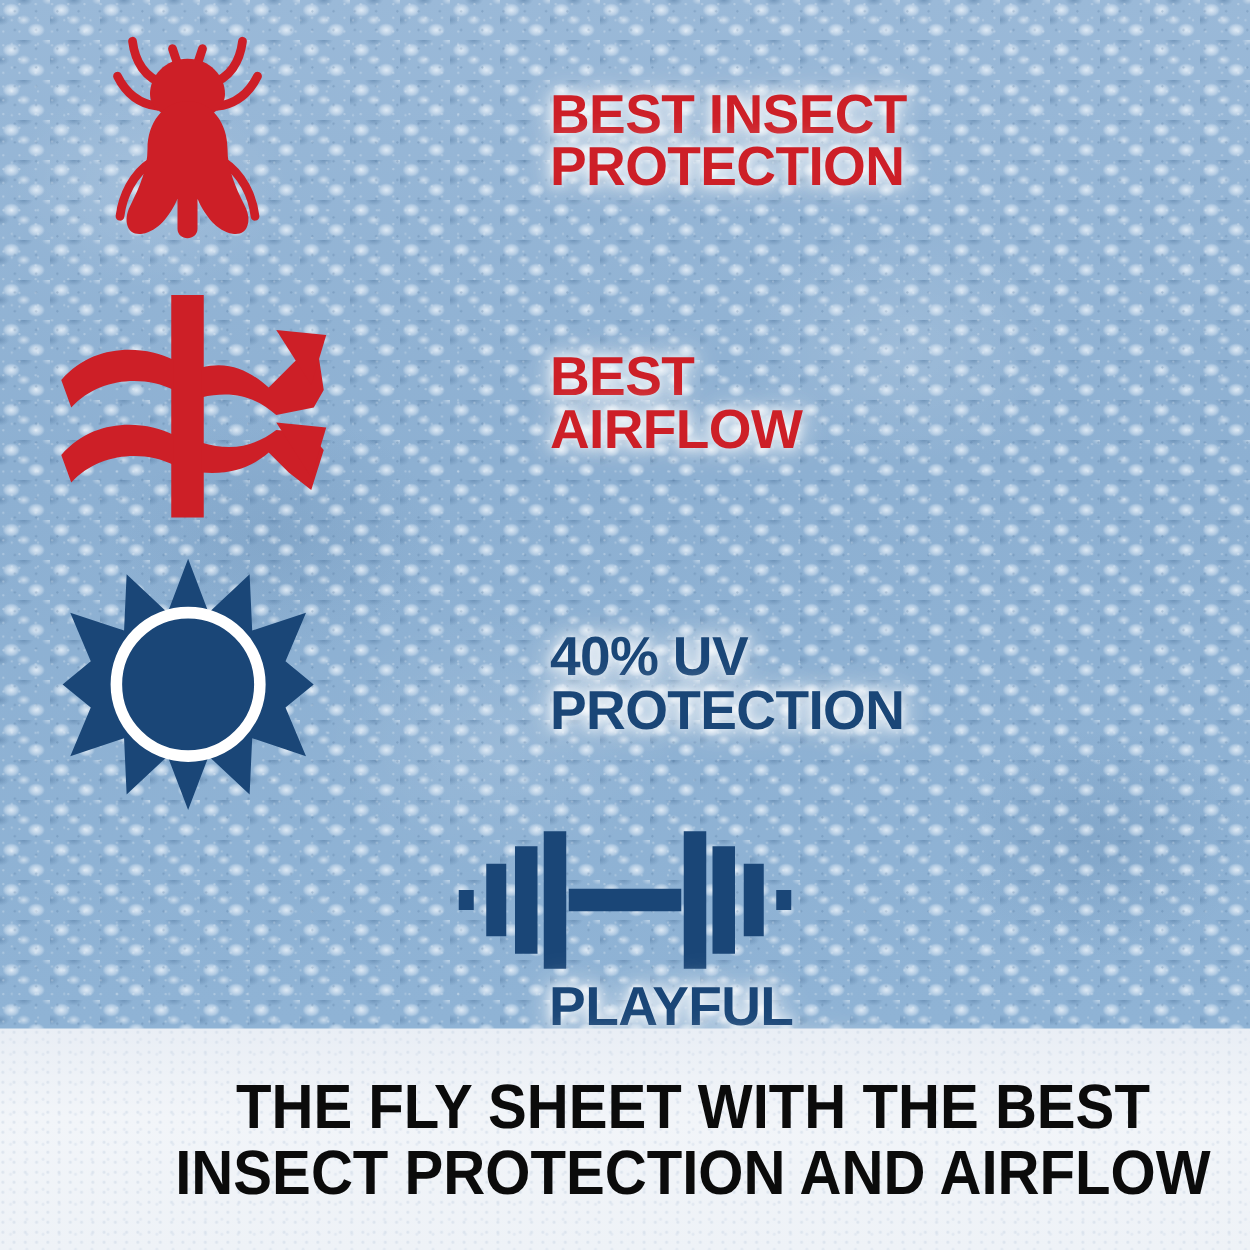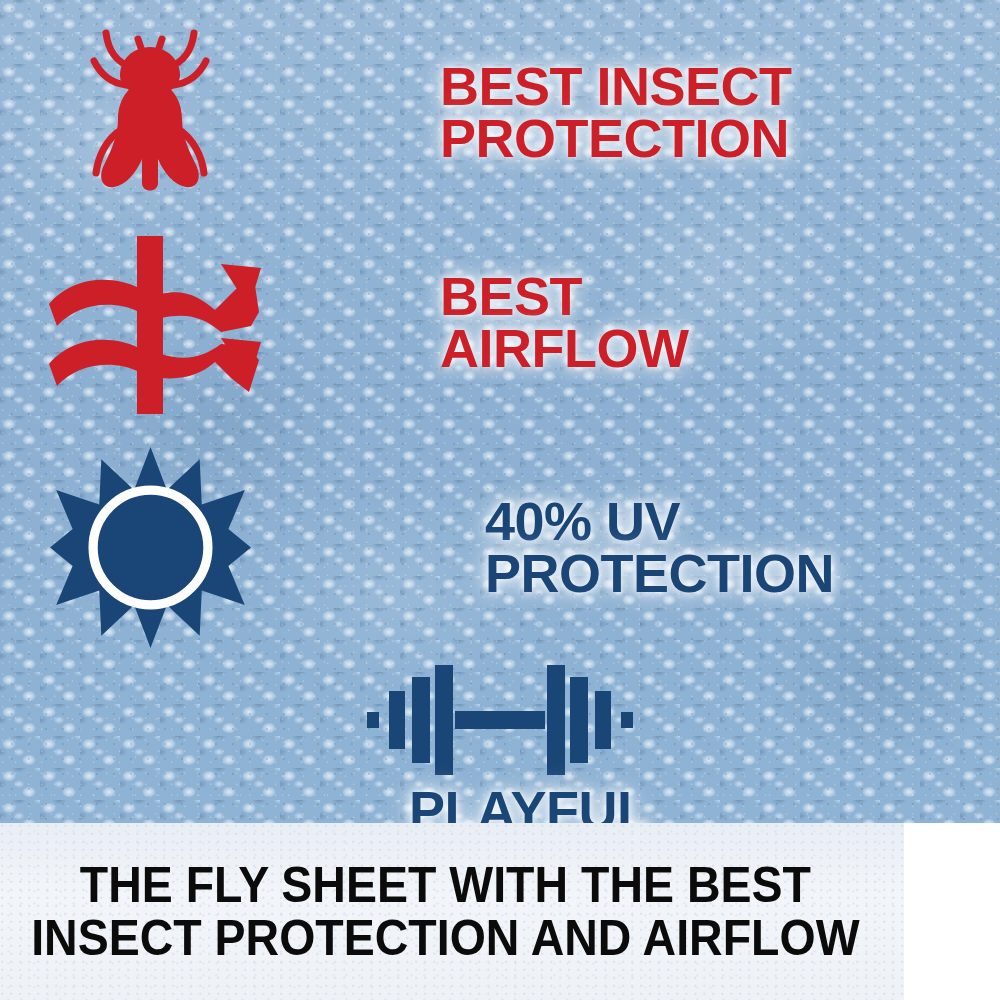--- a/index.html
+++ b/index.html
@@ -72,21 +72,21 @@
     flex: 0 0 auto;
   }
   .text-cell {
     flex: 1 1 auto;
     padding-left: 0;
   }
 
   .headline {
     margin: 0;
     font-weight: 700;
-    font-size: 54px;
+    font-size: 44px;
     line-height: .96;
     letter-spacing: -0.5px;
     text-transform: uppercase;
     white-space: pre-line;
   }
   .headline.red {
     color: #cd1f27;
     text-shadow:
       0 0 9px rgba(255,255,255,.95),
       0 0 18px rgba(255,255,255,.80),
@@ -96,49 +96,49 @@
     color: #1a4677;
     text-shadow:
       0 0 9px rgba(255,255,255,.98),
       0 0 18px rgba(255,255,255,.85),
       0 0 30px rgba(255,255,255,.60);
   }
 
   
   #row-insect   { left: 0; top: 18px;  width: 1000px; height: 190px; }
   #row-airflow  { left: 0; top: 228px; width: 1000px; height: 190px; }
-  #row-uv       { left: 0; top: 440px; width: 1000px; height: 215px; gap: 45px; }
+  #row-uv       { left: 0; top: 440px; width: 1000px; height: 215px; }
   #row-durable  { left: 0; top: 655px; width: 1000px; height: 165px; flex-direction: column; }
 
   #row-insect  .text-cell,
   #row-airflow .text-cell,
   #row-uv      .text-cell,
   #row-durable .text-cell { margin-left: 140px; }
 
   #row-insect  .icon-cell { width: 300px; }
   #row-airflow .icon-cell { width: 300px; }
   #row-uv      .icon-cell { width: 300px; }
   #row-durable .icon-cell { width: 300px; }
 
   
   .caption-bar {
     position: absolute;
     left: 0;
     top: 823px;
-    width: 904px;
+    width: 1000px;
     height: 177px;
     background-color: #eef2f7;
     background-image:
       radial-gradient(circle at 25% 35%, rgba(205,216,230,.55) 0.8px, transparent 1.6px),
       radial-gradient(circle at 65% 70%, rgba(210,220,233,.45) 0.8px, transparent 1.6px),
       linear-gradient(180deg, #e9eef5 0%, #f2f5f9 40%, #eef2f7 100%);
     background-size: 9px 8px, 13px 12px, 100% 100%;
     display: flex;
     align-items: center;
-    justify-content: flex-start;
+    justify-content: flex-end;
   }
   .caption {
     margin: 0;
     text-align: center;
     color: #0b0b0b;
     font-weight: 700;
     font-size: 50px;
     line-height: 1.06;
     letter-spacing: 0px;
     text-transform: uppercase;

